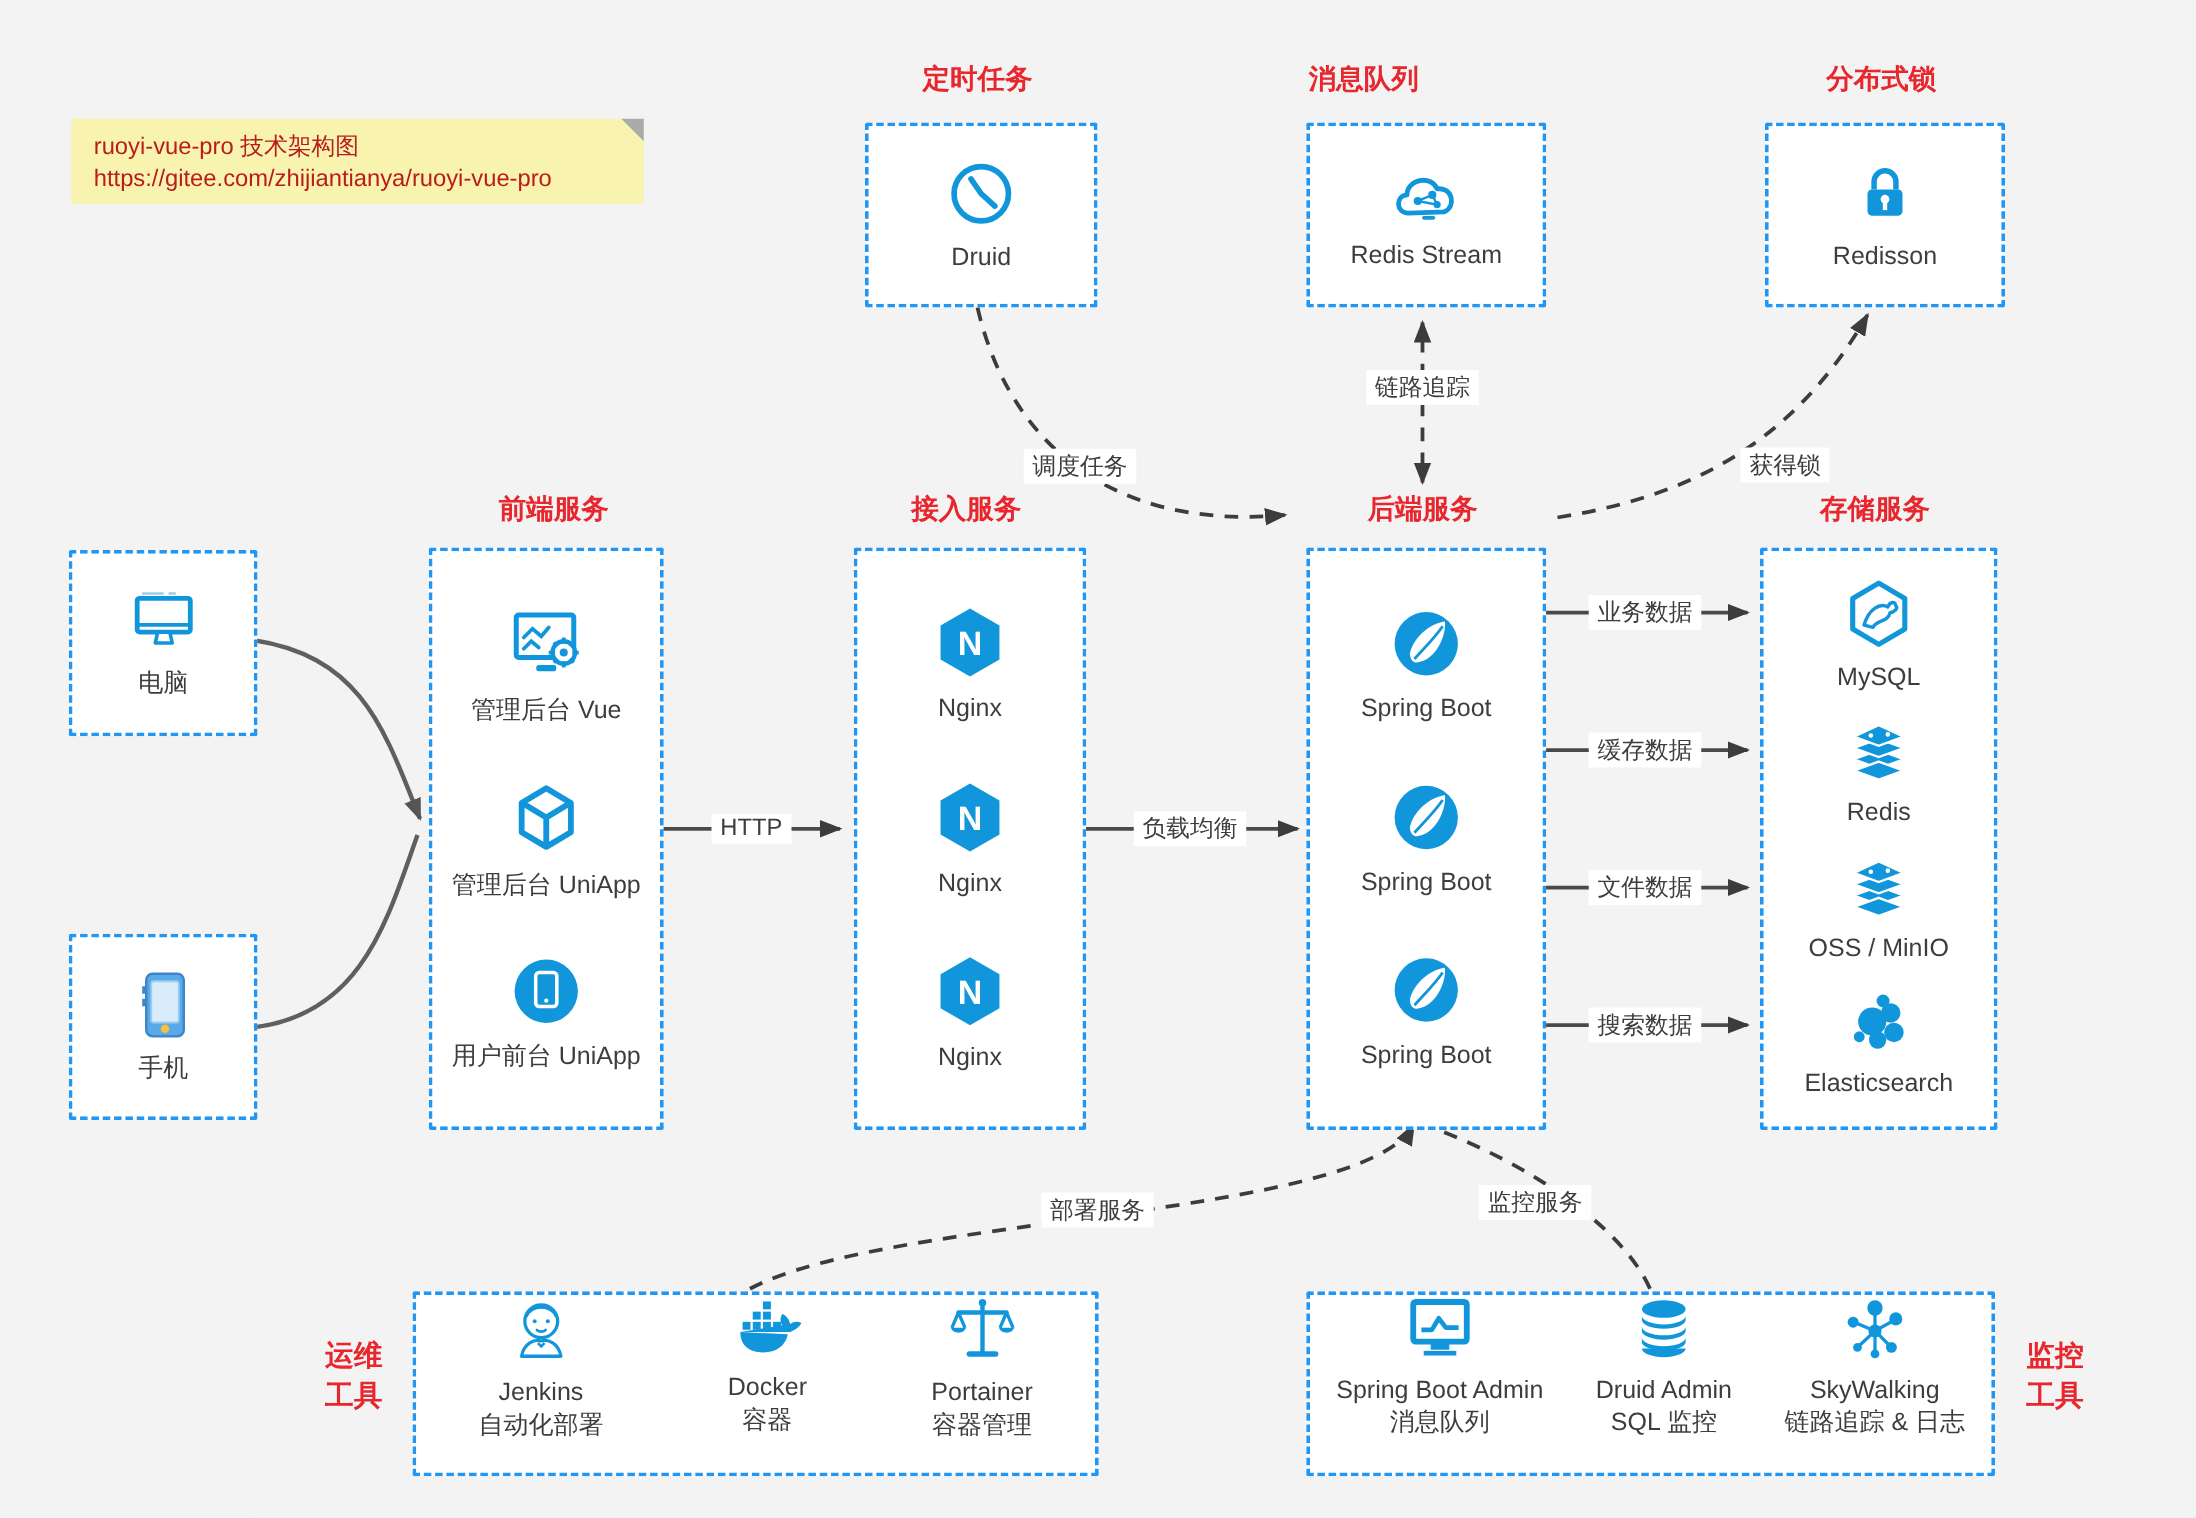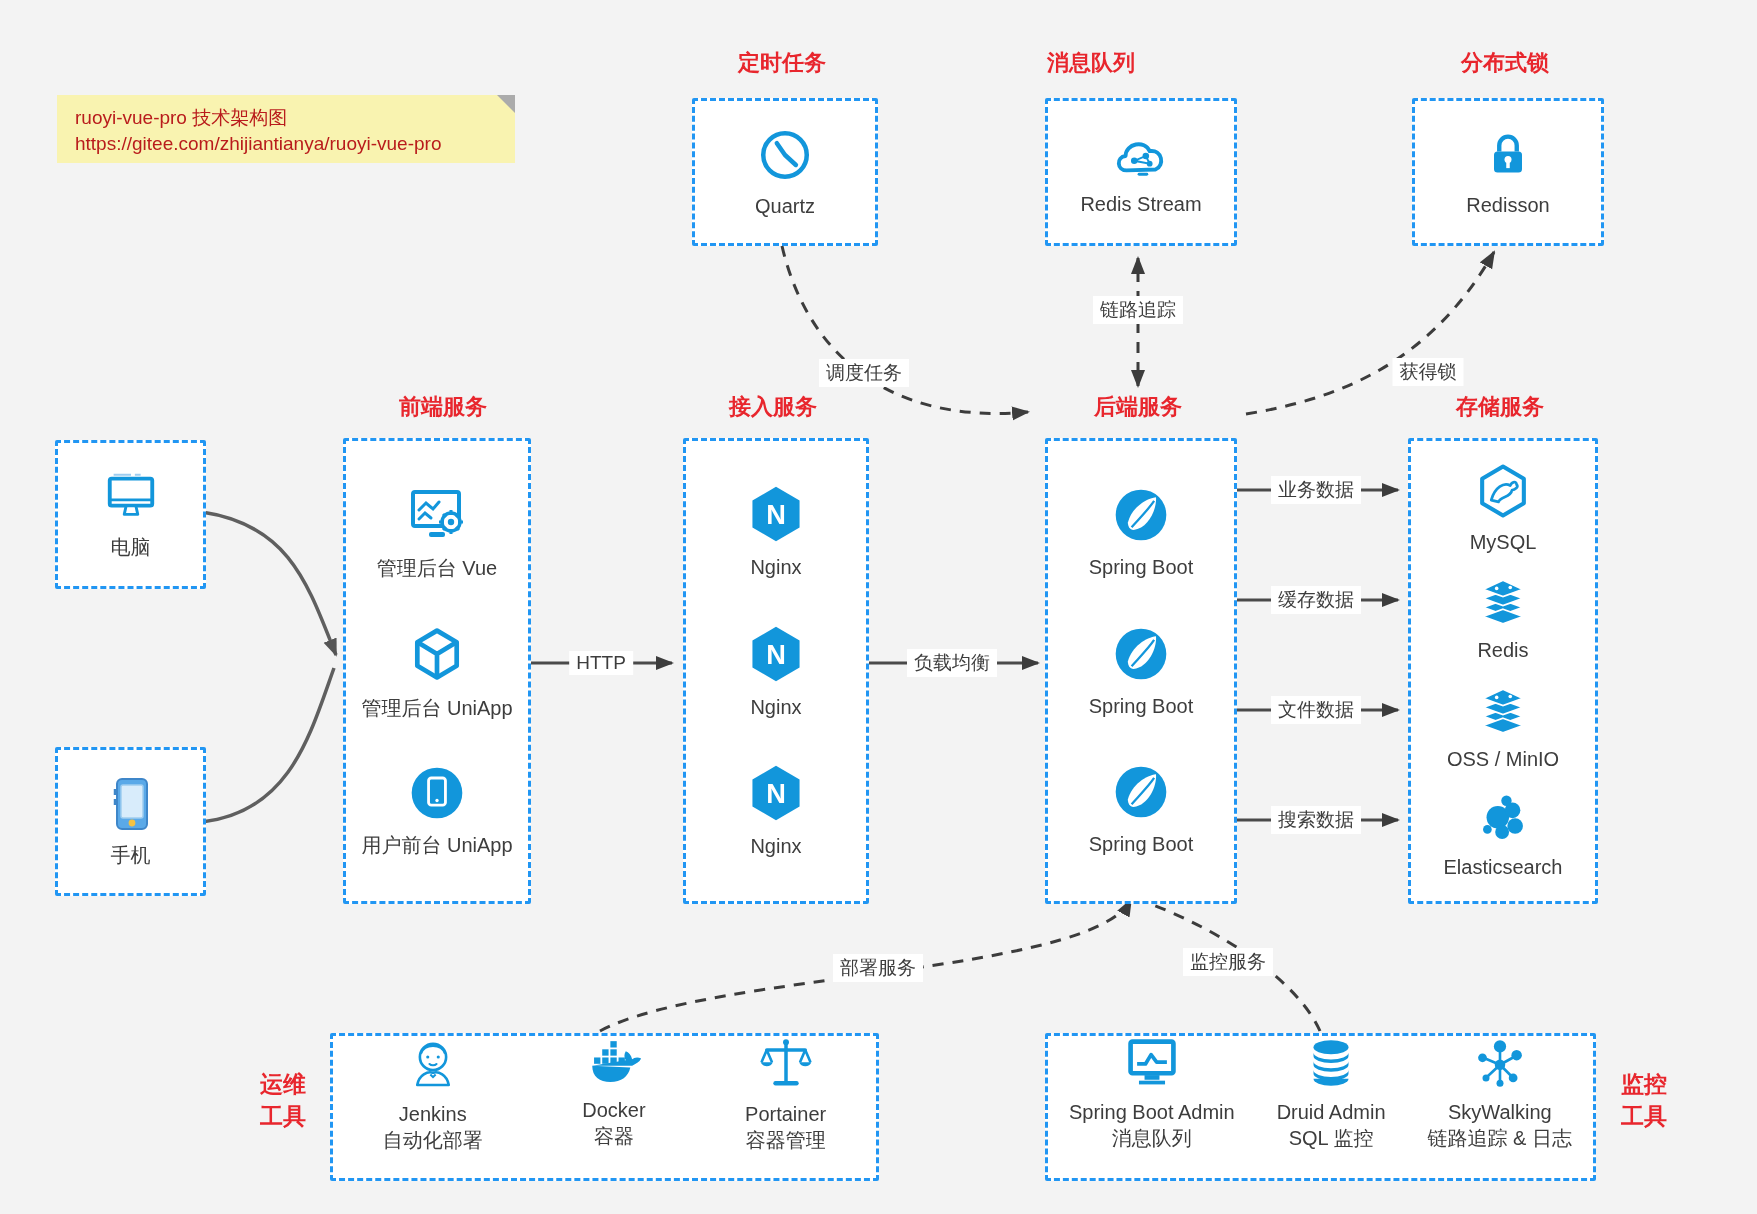--- a/index.html
+++ b/index.html
@@ -73,21 +73,21 @@
   <div class="col-title" style="left:692px;top:48px;width:180px">定时任务</div>
   <div class="col-title" style="left:998px;top:48px;width:186px">消息队列</div>
   <div class="col-title" style="left:1412px;top:48px;width:186px">分布式锁</div>
 
   <div class="dbox col" style="left:692px;top:98px;width:180px;height:142px">
     <div class="node">
       <svg class="icon" width="58" height="58" viewBox="0 0 64 64">
         <circle cx="32" cy="32" r="24" fill="#fff" stroke="#1296db" stroke-width="5"></circle>
         <path d="M32 32 L23 19 M32 32 L44 43" stroke="#1296db" stroke-width="5" stroke-linecap="round" fill="none"></path>
       </svg>
-      <div class="node-label">Quartz</div>
+      <div class="node-label">Druid</div>
     </div>
   </div>
 
   <div class="dbox col" style="left:1045px;top:98px;width:186px;height:142px">
     <div class="node">
       <svg class="icon" width="62" height="54" viewBox="0 0 64 56">
         <path d="M17 44 C7 44 6 30 16 29 C16 16 36 12 41 24 C54 22 57 39 47 43 Z" fill="#fff" stroke="#1296db" stroke-width="4" stroke-linejoin="round"></path>
         <circle cx="25" cy="34" r="3.4" fill="#1296db"></circle>
         <circle cx="37" cy="29" r="3.4" fill="#1296db"></circle>
         <circle cx="41" cy="37" r="3" fill="#1296db"></circle>

